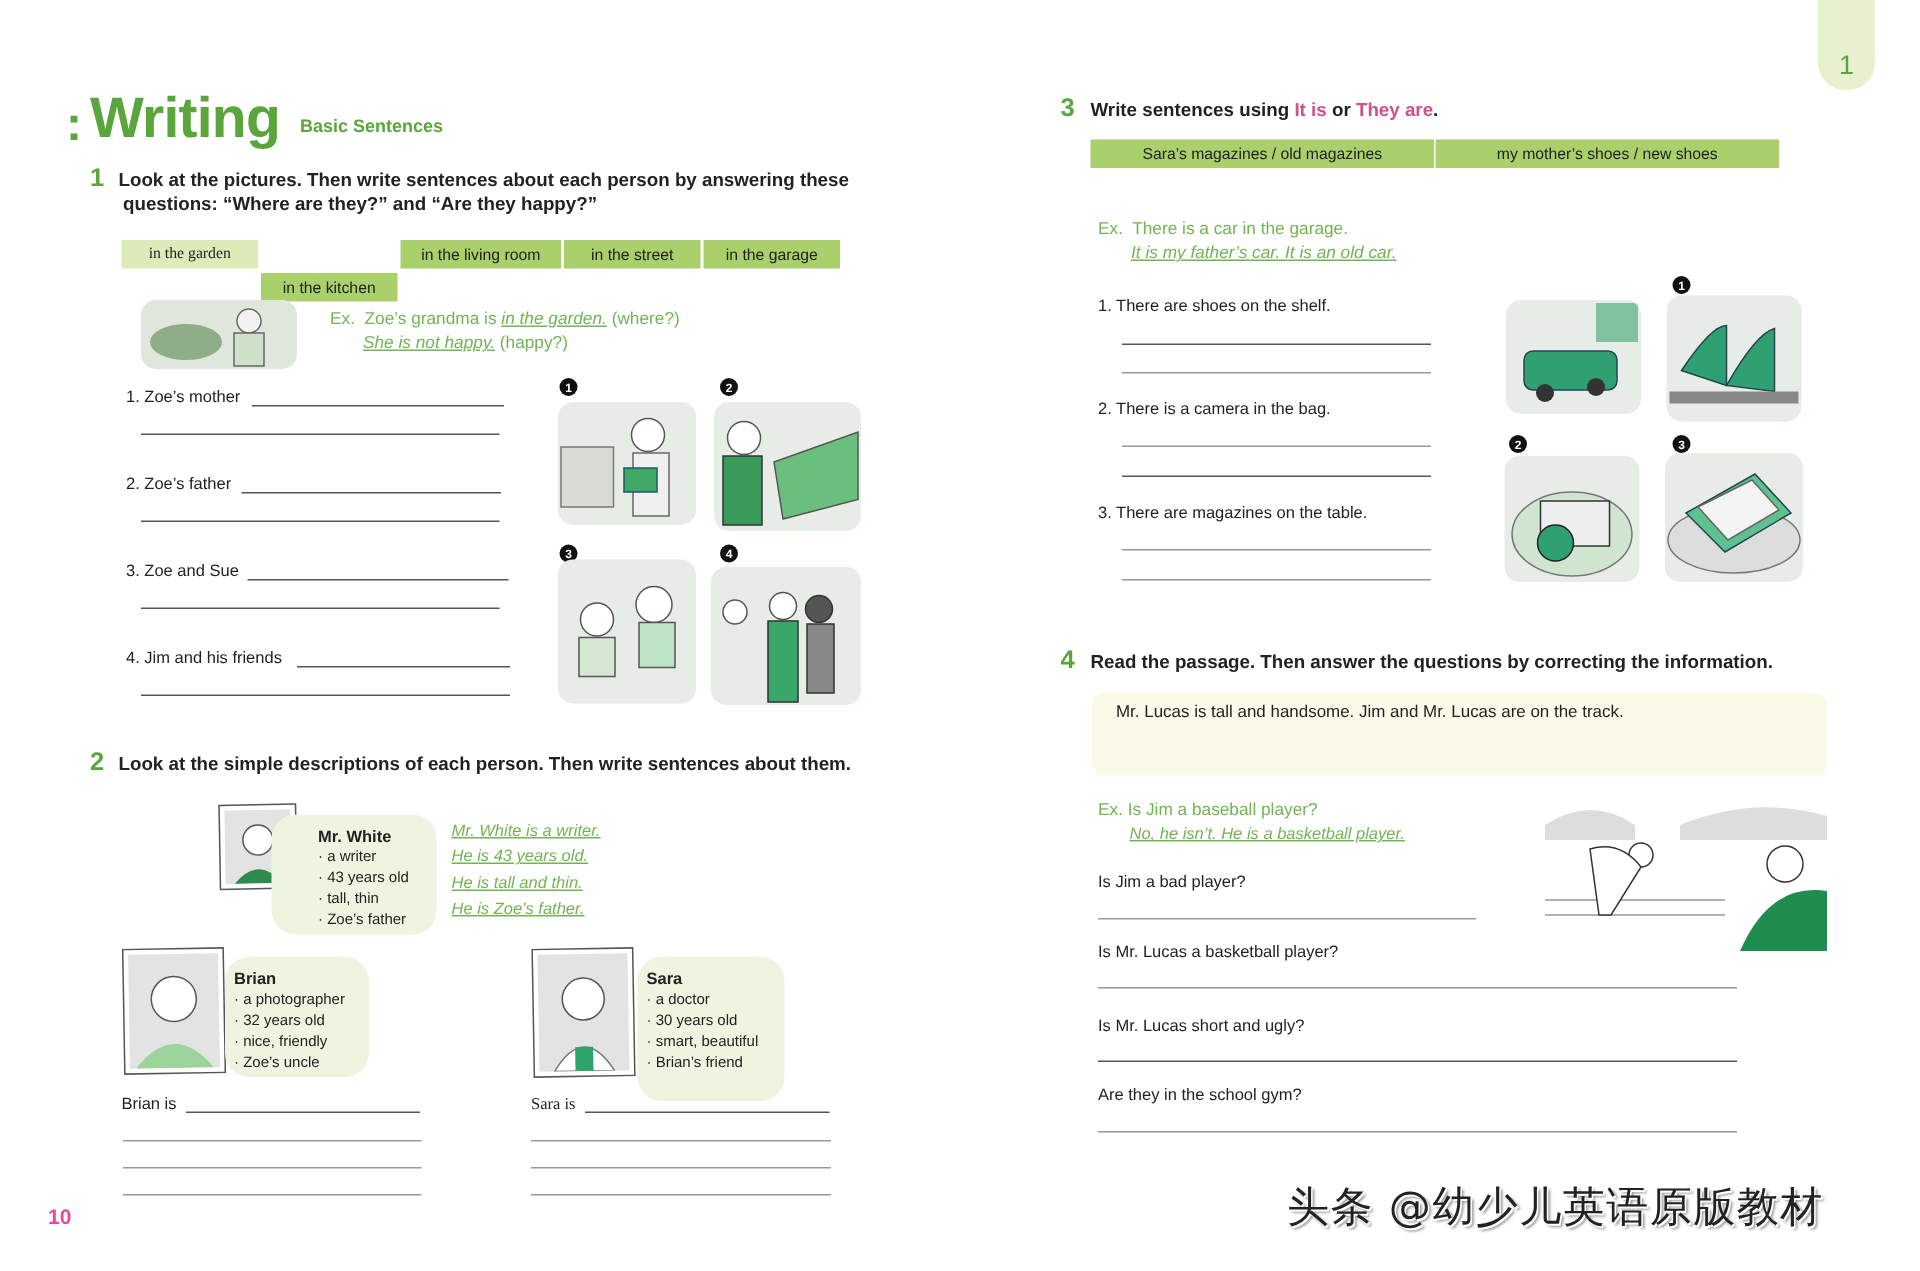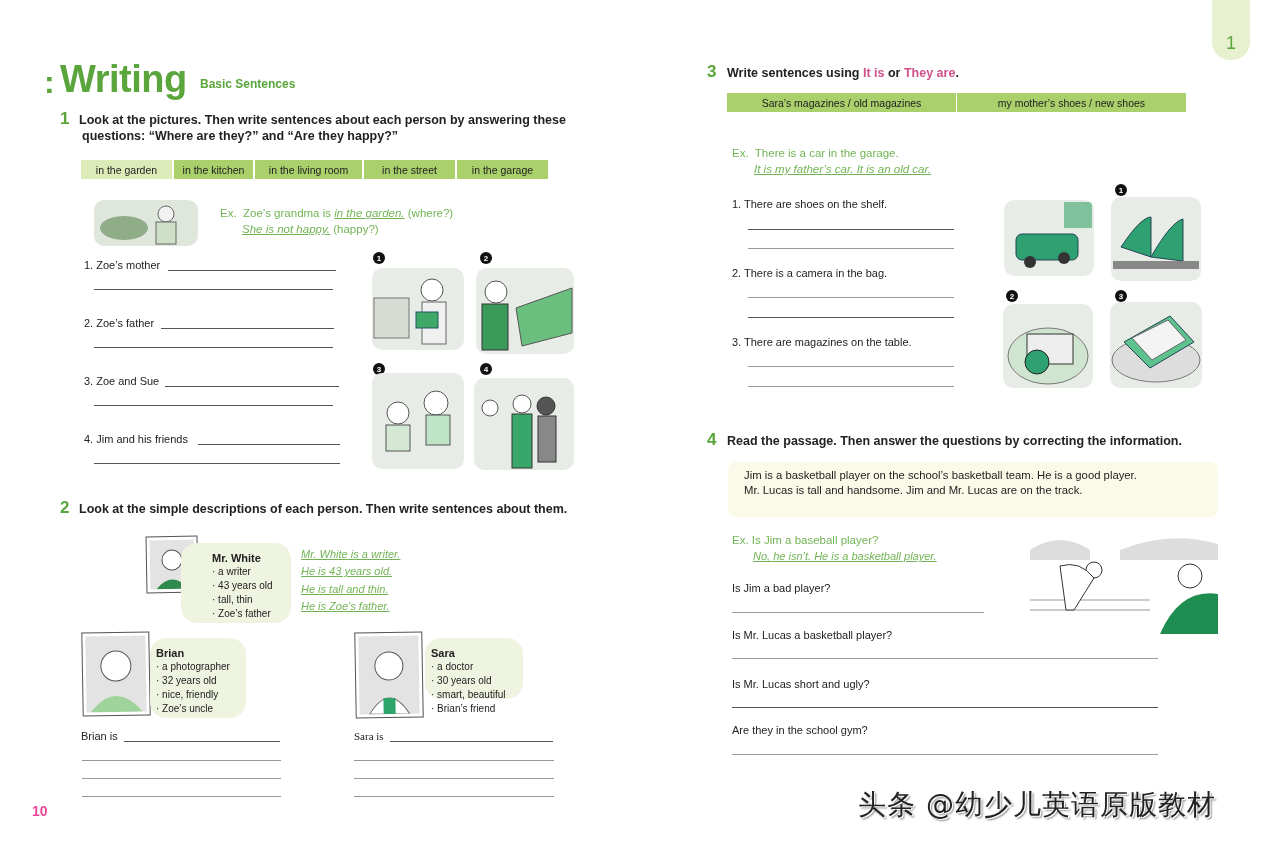--- a/index.html
+++ b/index.html
@@ -13,21 +13,21 @@
   
   .title-colon { left: 44px; top: 64px; font-size: 32px; font-weight: bold; color: #5aa53c; letter-spacing: -2px; }
   .title-main { left: 60px; top: 58px; font-size: 38px; font-weight: bold; color: #5aa53c; letter-spacing: -0.5px; }
   .title-sub { left: 200px; top: 77px; font-size: 12px; font-weight: bold; color: #5aa53c; }
 
   .sec-num { font-size: 17px; font-weight: bold; color: #5aa53c; }
   .sec-text { font-size: 12.5px; font-weight: bold; color: #222; line-height: 16px; }
 
   .word-bank { display: flex; }
   .word-bank .cell { height: 19px; font-size: 10.5px; display: flex; align-items: center; justify-content: center; background: #a9d06a; margin-right: 2px; color: #222; }
-  .word-bank .cell.first { background: #dcebb8; }
+  .word-bank .cell.first { background: #dcebb8; font-family: Liberation Serif, serif; }
 
   .ex { font-size: 11.5px; color: #72b455; line-height: 16px; }
   .ex u, .u { text-decoration: underline; font-style: italic; }
 
   .q { font-size: 11px; color: #222; }
 
   .pic { position: absolute; border-radius: 10px; background: #e8ece6; overflow: hidden; }
   .badge { position: absolute; width: 12px; height: 12px; border-radius: 50%; background: #111; color: #fff; font-size: 8px; font-weight: bold; display: flex; align-items: center; justify-content: center; }
 
   .portrait { position: absolute; background: #e3e3e3; border: 3px solid #fff; outline: 1.5px solid #555; transform: rotate(-1deg); }
@@ -56,21 +56,21 @@
 <div class="abs title-colon">:</div>
 <div class="abs title-main">Writing</div>
 <div class="abs title-sub">Basic Sentences</div>
 
 <div class="abs sec-num" style="left:60px;top:109px;">1</div>
 <div class="abs sec-text" style="left:79px;top:112px;">Look at the pictures. Then write sentences about each person by answering these</div>
 <div class="abs sec-text" style="left:82px;top:128px;">questions: “Where are they?” and “Are they happy?”</div>
 
 <div class="abs word-bank" style="left:81px;top:160px;">
   <div class="cell first" style="width:91px;">in the garden</div>
-  <div class="cell" style="width:79px;">in the kitchen</div>
+  <div class="cell" style="width:91px;margin-top:22px;">in the kitchen</div>
   <div class="cell" style="width:107px;">in the living room</div>
   <div class="cell" style="width:91px;">in the street</div>
   <div class="cell" style="width:91px;">in the garage</div>
 </div>
 
 <div class="pic" style="left:94px;top:200px;width:104px;height:46px;background:#dfe6dc;">
   <svg width="104" height="46">
       <ellipse cx="30" cy="28" rx="24" ry="12" fill="#8fae88"></ellipse>
       <circle cx="72" cy="14" r="8" fill="#f2f2f2" stroke="#666"></circle>
       <rect x="62" y="22" width="20" height="22" fill="#cfe0c8" stroke="#666"></rect>
@@ -183,21 +183,21 @@
 <div class="line light" style="left:82px;top:778px;width:199px;"></div>
 <div class="line light" style="left:82px;top:796px;width:199px;"></div>
 
 <div class="portrait" style="left:356px;top:633px;width:66px;height:84px;">
   <svg width="60" height="78">
       <circle cx="30" cy="30" r="14" fill="#fff" stroke="#555"></circle>
       <path d="M10,78 Q30,46 50,78 Z" fill="#fff" stroke="#777"></path>
       <rect x="24" y="62" width="12" height="16" fill="#2ea36a"></rect>
     </svg>
 </div>
-<div class="desc-box" style="left:425px;top:638px;width:98px;height:61px;">
+<div class="desc-box" style="left:425px;top:638px;width:98px;height:96px;">
   <div class="name">Sara</div>
   <div>· a doctor</div>
   <div>· 30 years old</div>
   <div>· smart, beautiful</div>
   <div>· Brian’s friend</div>
 </div>
 <div class="abs q" style="left:354px;top:730px;font-family:Liberation Serif, serif;">Sara is</div>
 <div class="line" style="left:390px;top:741px;width:163px;"></div>
 <div class="line light" style="left:354px;top:760px;width:200px;"></div>
 <div class="line light" style="left:354px;top:778px;width:200px;"></div>
@@ -270,21 +270,20 @@
       <ellipse cx="46" cy="58" rx="44" ry="22" fill="#ddd" stroke="#777"></ellipse>
       <polygon points="14,40 60,14 84,40 40,66" fill="#5ec28e" stroke="#245"></polygon>
       <polygon points="22,36 58,18 76,38 42,58" fill="#f4f4f4" stroke="#666"></polygon>
     </svg>
 </div>
 
 <div class="abs sec-num" style="left:707px;top:430px;">4</div>
 <div class="abs sec-text" style="left:727px;top:433px;">Read the passage. Then answer the questions by correcting the information.</div>
 
 <div class="passage">
-  <div>Jim is a basketball player on the school’s basketball team. He is a good player.</div>
   <div>Mr. Lucas is tall and handsome. Jim and Mr. Lucas are on the track.</div>
 </div>
 
 <div class="abs ex" style="left:732px;top:532px;">
   <span>Ex.</span>
   <span>Is Jim a baseball player?</span>
 </div>
 <div class="abs ex" style="left:753px;top:548px;font-size:11px;">
   <span class="u">No, he isn’t.  He is a basketball player.</span>
 </div>

